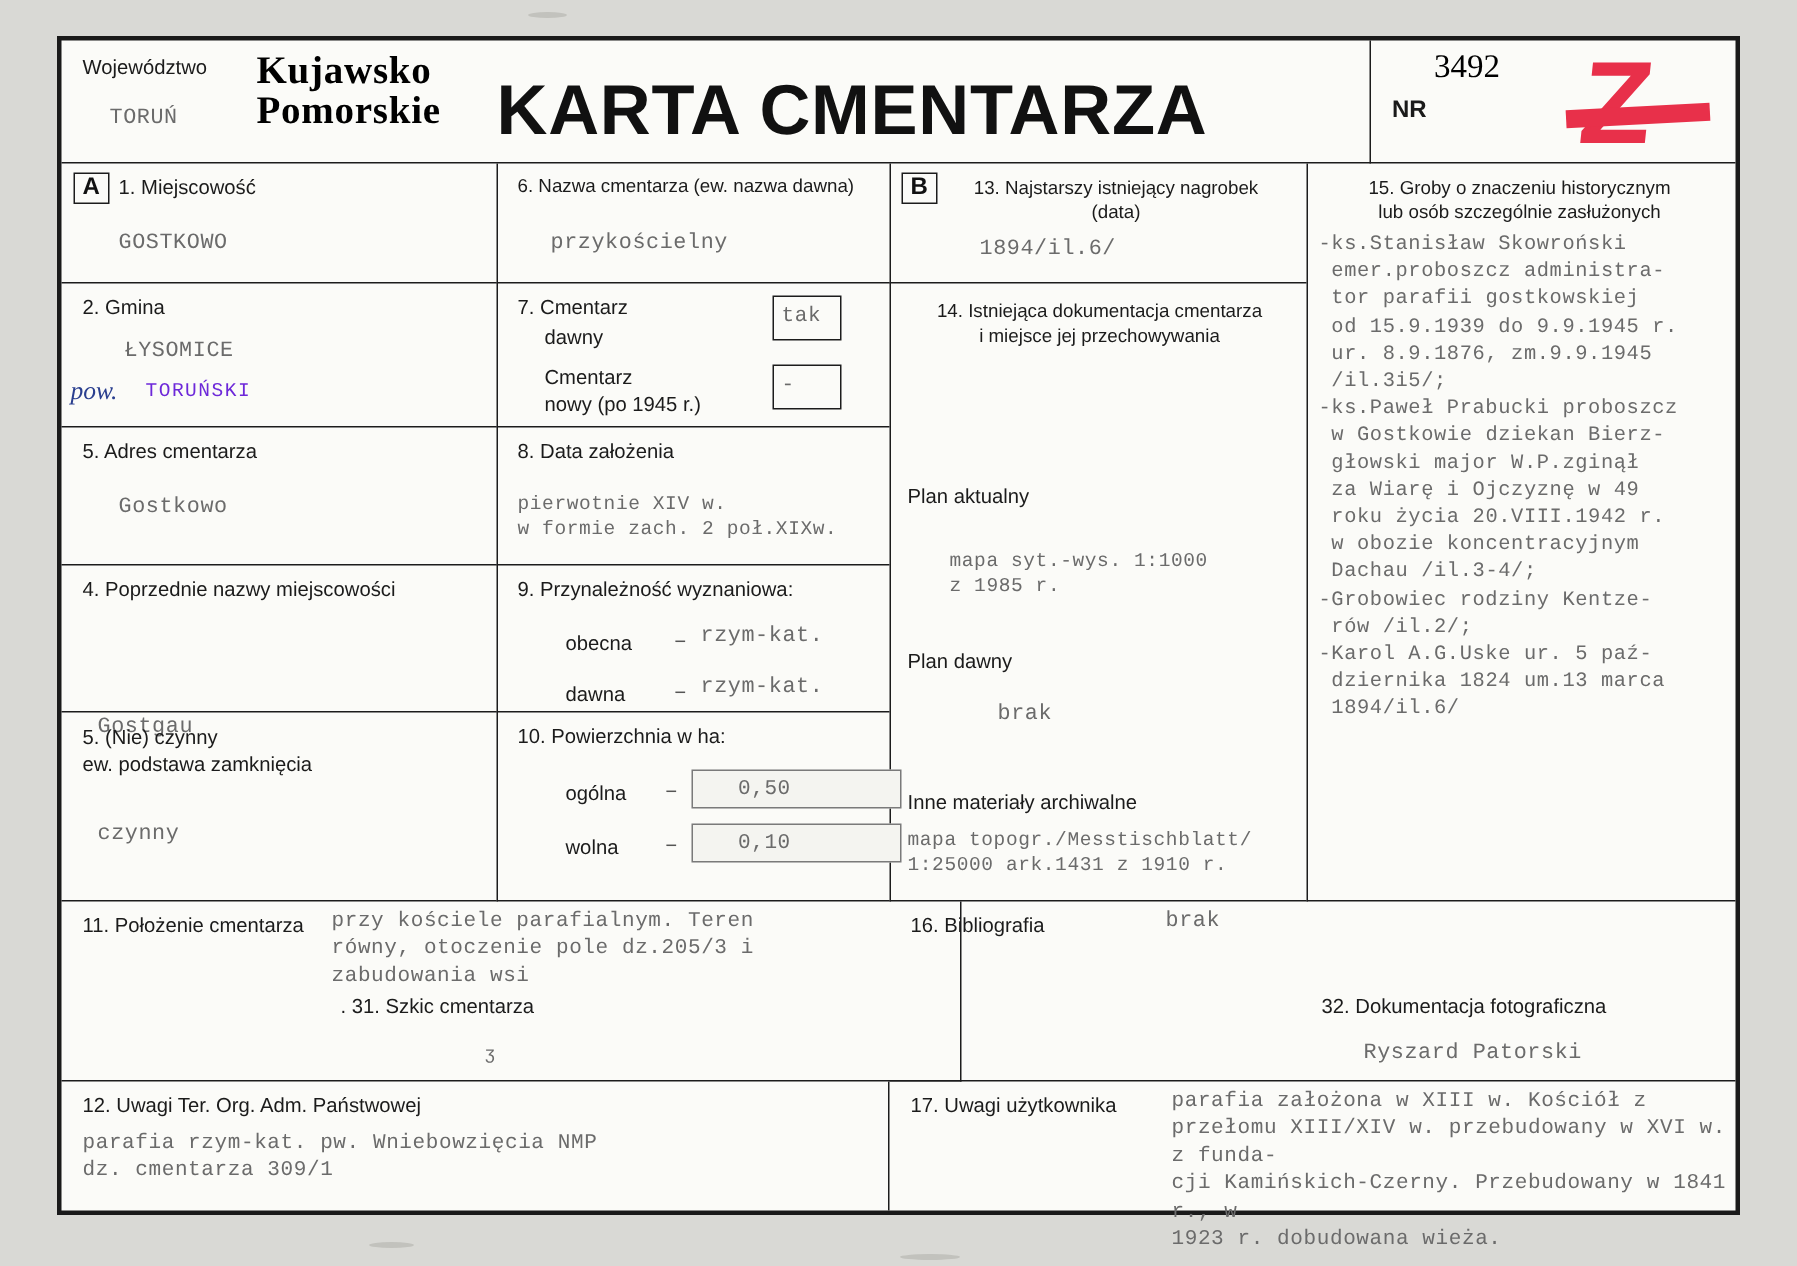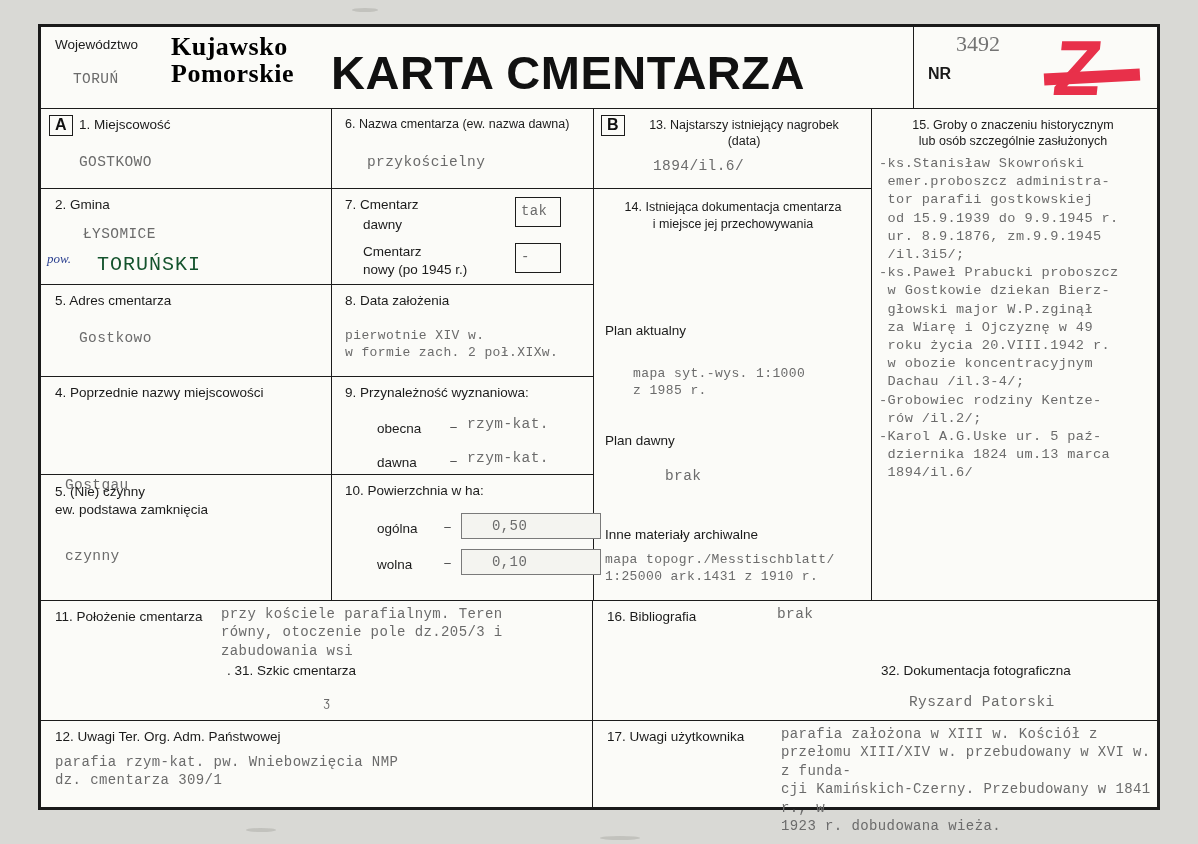--- a/index.html
+++ b/index.html
@@ -83,21 +83,21 @@
     box-sizing: border-box;
   }
   .nr-label {
     position: absolute; left: 14px; top: 38px;
     font-size: 16px; font-weight: bold; color: #1a1a1a;
     font-family: "Liberation Sans", sans-serif;
   }
   .nr-num {
     position: absolute; left: 42px; top: 4px;
     font-family: "Liberation Serif", serif;
-    font-size: 22px; color: #737373;
+    font-size: 22px; color: #000000;
   }
   .z-mark {
     position: absolute; left: 140px; top: -4px;
     font-family: "Liberation Sans", sans-serif;
     font-weight: bold;
     font-size: 78px;
     color: #e8304a;
     transform: skewX(-6deg);
   }
   .z-bar {
@@ -133,26 +133,26 @@
     background: #f4f4f0;
     box-sizing: border-box;
   }
   .valbox .type { font-size: 14px; padding: 3px 0 0 30px; }
   .dash { position: absolute; font-size: 15px; color: #555; font-family: "Liberation Mono", monospace; }
 
   .hand-pen {
     font-family: "Liberation Serif", serif;
     font-style: italic;
     color: #2a3f8f;
-    font-size: 13px;
+    font-size: 17px;
   }
   .hand-pen-b {
     font-family: "Liberation Mono", monospace;
-    color: #14532d;
-    font-size: 20px;
+    color: #6d28d9;
+    font-size: 13px;
     letter-spacing: 1px;
   }
   
   .speck {
     position: absolute;
     background: #b9b9b4;
     border-radius: 50%;
     opacity: .75;
   }
 </style>
@@ -305,21 +305,21 @@
  roku życia 20.VIII.1942 r.
  w obozie koncentracyjnym
  Dachau /il.3-4/;
 -Grobowiec rodziny Kentze-
  rów /il.2/;
 -Karol A.G.Uske ur. 5 paź-
  dziernika 1824 um.13 marca
  1894/il.6/</div>
     </div>
 
-    <div class="b bb br" style="left:0;top:574px;width:552px;height:120px;">
+    <div class="b bb br" style="left:0;top:574px;width:600px;height:120px;">
       <div class="lbl" style="position:absolute;left:14px;top:8px;">11. Położenie cmentarza</div>
       <div class="type type-sm" style="position:absolute;left:180px;top:4px;width:366px;font-size:14px;">przy kościele parafialnym. Teren
 równy, otoczenie pole dz.205/3 i zabudowania wsi</div>
       <div class="lbl" style="position:absolute;left:186px;top:62px;">. 31. Szkic cmentarza</div>
       <div class="type" style="position:absolute;left:282px;top:94px;font-size:12px;">ʒ</div>
     </div>
 
     <div class="b bb" style="left:552px;top:574px;width:564px;height:120px;">
       <div class="lbl" style="position:absolute;left:14px;top:8px;">16. Bibliografia</div>
       <div class="type" style="position:absolute;left:184px;top:4px;">brak</div>

